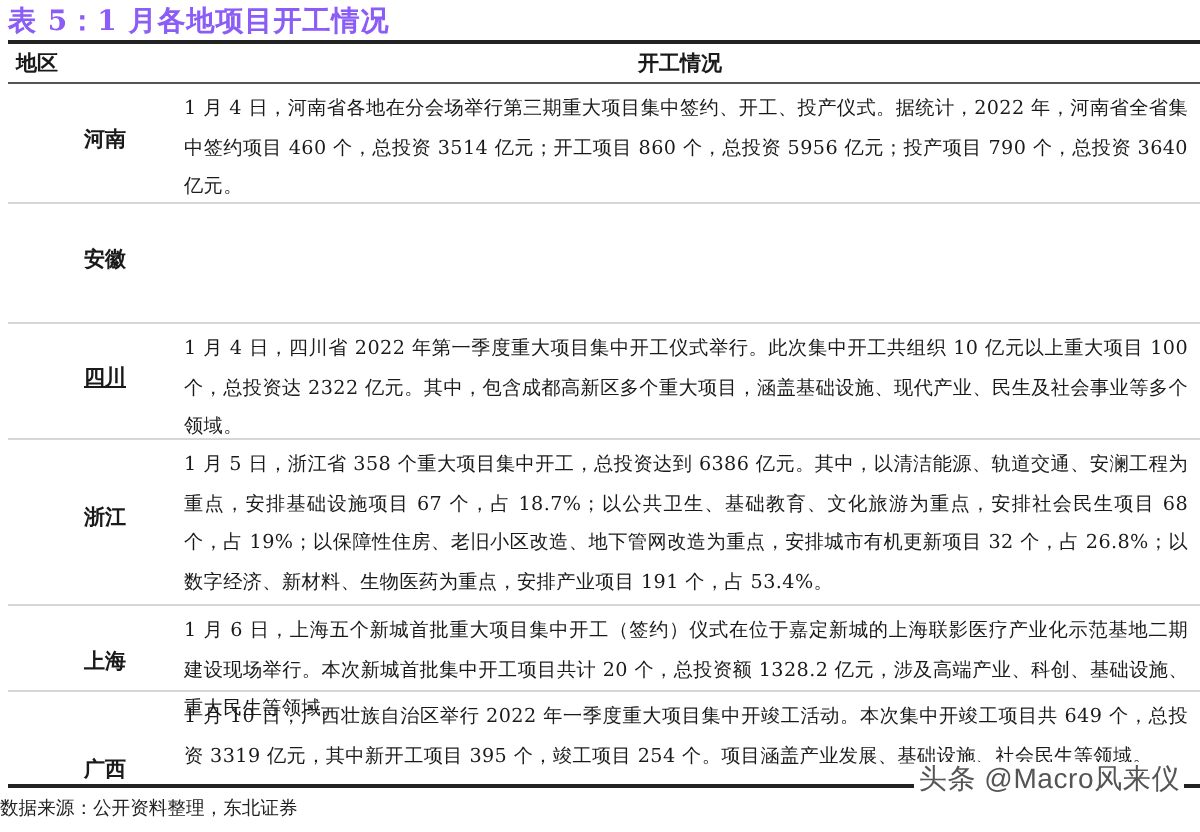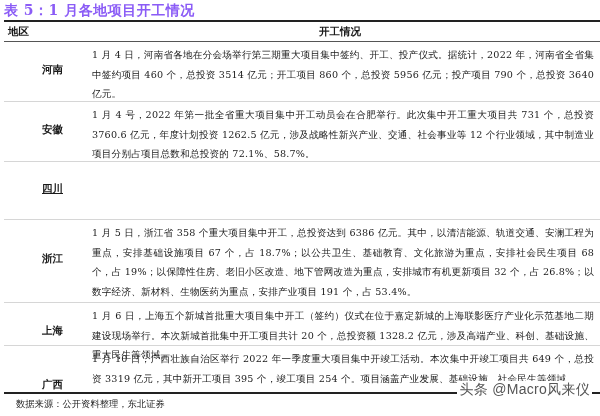--- a/index.html
+++ b/index.html
@@ -8,21 +8,21 @@
   .topline { position: absolute; left: 4px; right: 0; top: 20px; height: 2px; background: #222; }
   .hdr { position: absolute; left: 0; right: 0; top: 22px; height: 20px; }
   .hdr .c1 { position: absolute; left: 8px; top: 3px; font-size: 10.5px; font-weight: bold; }
   .hdr .c2 { position: absolute; left: 0; right: 0; top: 3px; padding-left: 80px; text-align: center; font-size: 10.5px; font-weight: bold; }
   .hdrline { position: absolute; left: 4px; right: 0; top: 41px; height: 1px; background: #555; }
   .row { position: absolute; left: 4px; right: 0; border-bottom: 1px solid #d6d6d6; }
   .row.last { border-bottom: none; }
   .row .region { position: absolute; left: 6px; font-size: 10.5px; font-weight: bold; margin-left: 32px; }
   .row .desc { position: absolute; left: 76px; right: 6px; top: 3px; font-size: 9.6px; line-height: 19.5px; text-align: justify; letter-spacing: 0.2px; margin-left: 12px; }
   .bottomline { position: absolute; left: 4px; right: 0; top: 392px; height: 1.5px; background: #222; }
-  .source { position: absolute; left: 16px; top: 398px; font-size: 9.3px; color: #222; }
+  .source { position: absolute; left: 0; top: 398px; font-size: 9.3px; color: #222; }
   .watermark { position: absolute; right: 8px; top: 381px; font-family: Liberation Sans, sans-serif; font-size: 14px; color: #555; background: #fff; padding: 0 2px; letter-spacing: 0.3px; }
 </style>
 </head>
 <body>
 
 <div class="title">表 5：1 月各地项目开工情况</div>
 <div class="topline"></div>
 
 <div class="hdr">
   <span class="c1">地区</span>
@@ -30,25 +30,25 @@
 </div>
 <div class="hdrline"></div>
 
 <div class="row" style="top:42px;height:59px;">
   <span class="region" style="top:21px;">河南</span>
   <div class="desc">1 月 4 日，河南省各地在分会场举行第三期重大项目集中签约、开工、投产仪式。据统计，2022 年，河南省全省集中签约项目 460 个，总投资 3514 亿元；开工项目 860 个，总投资 5956 亿元；投产项目 790 个，总投资 3640 亿元。</div>
 </div>
 
 <div class="row" style="top:102px;height:59px;">
   <span class="region" style="top:21px;">安徽</span>
-  <div class="desc">1 月 4 号，2022 年第一批全省重大项目集中开工动员会在合肥举行。此次集中开工重大项目共 731 个，总投资 3760.6 亿元，年度计划投资 1262.5 亿元，涉及战略性新兴产业、交通、社会事业等 12 个行业领域，其中制造业项目分别占项目总数和总投资的 72.1%、58.7%。</div>
 </div>
 
 <div class="row" style="top:162px;height:57px;">
   <span class="region" style="top:20px;text-decoration:underline;">四川</span>
+  <div class="desc">1 月 4 日，四川省 2022 年第一季度重大项目集中开工仪式举行。此次集中开工共组织 10 亿元以上重大项目 100 个，总投资达 2322 亿元。其中，包含成都高新区多个重大项目，涵盖基础设施、现代产业、民生及社会事业等多个领域。</div>
 </div>
 
 <div class="row" style="top:220px;height:82px;">
   <span class="region" style="top:32px;">浙江</span>
   <div class="desc">1 月 5 日，浙江省 358 个重大项目集中开工，总投资达到 6386 亿元。其中，以清洁能源、轨道交通、安澜工程为重点，安排基础设施项目 67 个，占 18.7%；以公共卫生、基础教育、文化旅游为重点，安排社会民生项目 68 个，占 19%；以保障性住房、老旧小区改造、地下管网改造为重点，安排城市有机更新项目 32 个，占 26.8%；以数字经济、新材料、生物医药为重点，安排产业项目 191 个，占 53.4%。</div>
 </div>
 
 <div class="row" style="top:303px;height:42px;">
   <span class="region" style="top:21px;text-align:center;">上海</span>
   <div class="desc">1 月 6 日，上海五个新城首批重大项目集中开工（签约）仪式在位于嘉定新城的上海联影医疗产业化示范基地二期建设现场举行。本次新城首批集中开工项目共计 20 个，总投资额 1328.2 亿元，涉及高端产业、科创、基础设施、重大民生等领域。</div>

